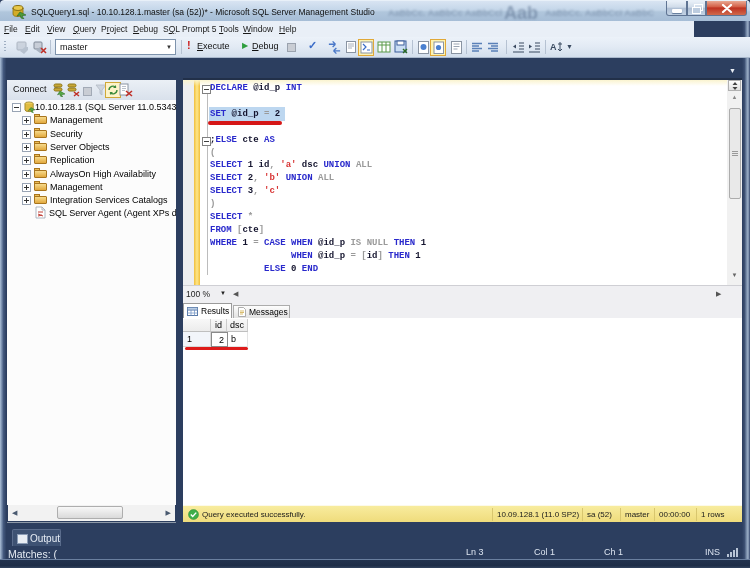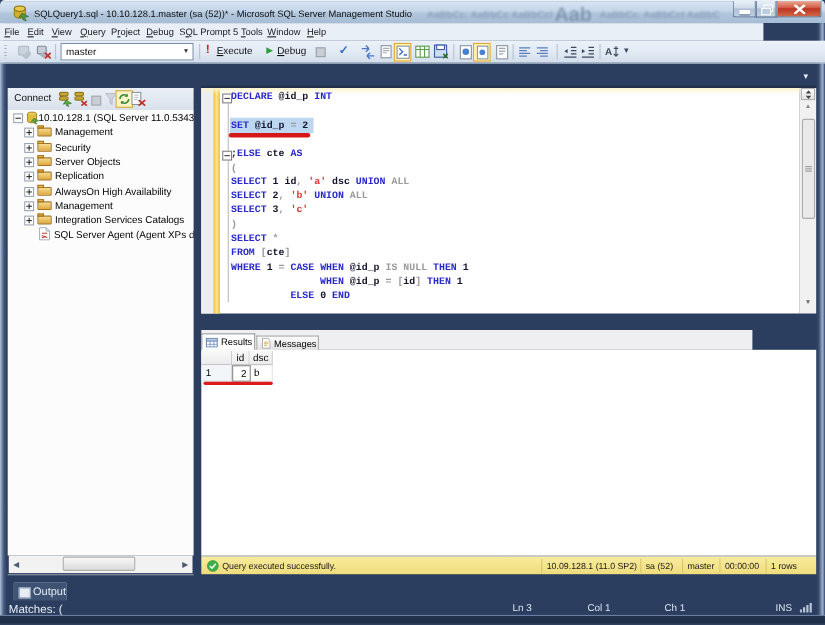--- a/index.html
+++ b/index.html
@@ -61,21 +61,21 @@
 .gy{color:#9A9A9A;}
 .st{color:#D83434;}
 .obox{position:absolute;width:9px;height:9px;border:1px solid #808080;background:#fff;box-sizing:border-box;}
 .obox:before{content:"";position:absolute;left:1px;top:3px;width:5px;height:1px;background:#404040;}
 #sel{left:26px;top:27.3px;width:76px;height:13.4px;background:#BDD7F0;}
 #redline1{left:25px;top:40.8px;width:74px;height:4px;background:#D51717;border-radius:2px;}
 #ed-vscroll{left:544px;top:0px;width:15px;height:205px;background:#F1F1F1;}
 
 #ed-bottom{left:183px;top:285px;width:559px;height:15px;background:#EFEFF2;border-top:1px solid #CFCFD4;box-sizing:border-box;font-size:8.5px;color:#222;}
 
-#rtabs{left:183px;top:300px;width:501px;height:18px;background:#EFEFF2;}
+#rtabs{left:183px;top:300px;width:559px;height:18px;background:#EFEFF2;}
 #rtab-results{position:absolute;left:0px;top:3px;width:49px;height:15px;background:#fff;
   border:1px solid #9A9A9A;border-bottom:none;font-size:8.5px;color:#000;box-sizing:border-box;}
 #rtab-messages{position:absolute;left:50px;top:5px;width:57px;height:13px;
   background:linear-gradient(#FDFDFD,#E2E2E2);border:1px solid #ACACAC;border-bottom:none;font-size:8.5px;color:#000;box-sizing:border-box;}
 
 #grid{left:183px;top:318px;width:559px;height:187px;background:#fff;font-size:9px;}
 .gh{position:absolute;background:linear-gradient(#F8F8F8,#ECECEC);border-right:1px solid #CCCCCC;border-bottom:1px solid #BFBFBF;box-sizing:border-box;color:#000;}
 #redline2{position:absolute;left:2px;top:28.5px;width:63px;height:3.5px;background:#DE1B1B;border-radius:2px;}
 
 #ystatus{left:183px;top:505px;width:559px;height:17px;background:linear-gradient(#F8EC9E,#EFDC7C);border-top:1px solid #FDFAE8;box-sizing:border-box;font-size:8px;color:#1A1A1A;}
@@ -353,20 +353,26 @@
         </svg>
       </div>
       <span class="abs" style="left:4.5px;top:14px;font-size:6px;color:#888;">▲</span>
       <div class="abs" style="left:1.5px;top:28px;width:12px;height:91px;background:#E9E9E9;border:1px solid #ACACAC;box-sizing:border-box;border-radius:2px;">
         <div class="abs" style="left:2px;top:42px;width:6px;height:1px;background:#999;box-shadow:0 2px #999,0 4px #999;"></div>
       </div>
       <span class="abs" style="left:4.5px;top:192px;font-size:6px;color:#666;">▼</span>
     </div>
   </div>
 
+  <div class="abs" id="ed-bottom">
+    <span class="abs" style="left:3px;top:3px;">100 %</span>
+    <span class="abs" style="left:37px;top:4px;font-size:6px;">▼</span>
+    <span class="abs" style="left:50px;top:4px;font-size:7px;color:#555;">◀</span>
+    <span class="abs" style="left:533px;top:4px;font-size:7px;color:#555;">▶</span>
+  </div>
 
   <div class="abs" id="rtabs">
     <div id="rtab-results">
       <svg class="abs" style="left:3px;top:3px" width="11" height="9" viewBox="0 0 11 9">
         <rect x="0.5" y="0.5" width="10" height="8" fill="#fff" stroke="#5A7AA8"></rect>
         <path d="M0.5 3 h10 M0.5 6 h10 M4 0.5 v8 M7.5 0.5 v8" stroke="#7A9AC8" stroke-width="0.8"></path>
         <rect x="0.5" y="0.5" width="10" height="2.5" fill="#B8CCE4" stroke="#5A7AA8" stroke-width="0.6"></rect>
       </svg>
       <span class="abs" style="left:17px;top:2px;">Results</span>
     </div>

